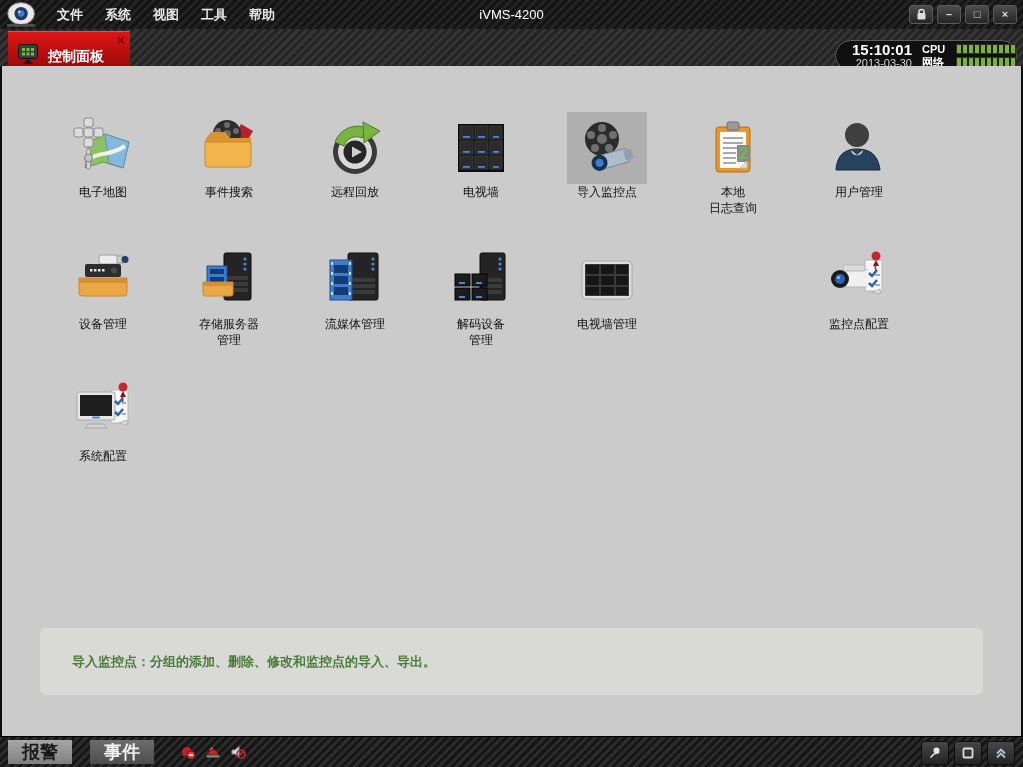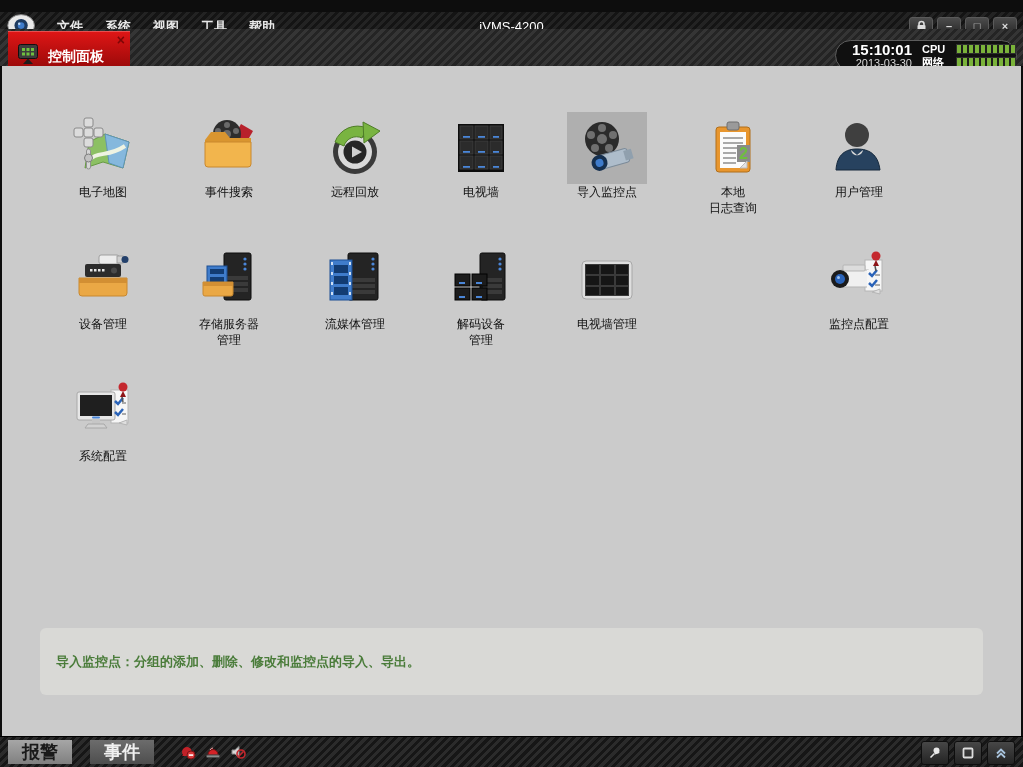--- a/index.html
+++ b/index.html
@@ -1,19 +1,19 @@
 <!DOCTYPE html>
 <html><head>
 <meta charset="utf-8">
 <style>
   html,body{margin:0;padding:0;background:#3a3a3a;}
   .window{position:relative;width:1023px;height:767px;overflow:hidden;background:#0d0d0d;
           font-family:"Liberation Sans","DejaVu Sans",sans-serif;}
   
-  .menubar{position:absolute;top:12px;left:0;right:0;height:29px;
+  .menubar{position:absolute;top:0;left:0;right:0;height:29px;
            background:repeating-linear-gradient(135deg,#232323 0 3px,#141414 3px 6px);
            display:flex;align-items:center;border-bottom:1px solid #000;}
   .logo{width:46px;height:28px;display:flex;align-items:center;justify-content:center;}
   .menu-item{color:#e8e8e8;font-size:13px;font-weight:bold;padding:0 11px;cursor:default;}
   .app-title{position:absolute;left:50%;transform:translateX(-50%);color:#fff;font-size:13px;}
   .win-controls{position:absolute;right:6px;top:5px;display:flex;gap:4px;}
   .win-btn{width:22px;height:17px;background:linear-gradient(#4c4c4c,#262626);border:1px solid #5a5a5a;
            border-radius:3px;color:#ddd;font-size:11px;line-height:15px;text-align:center;font-weight:bold;
            display:flex;align-items:center;justify-content:center;}
   
@@ -37,21 +37,21 @@
        background:repeating-linear-gradient(90deg,#7ab33a 0 4px,#1c1c1c 4px 6px);}
   
   .main{position:absolute;top:66px;left:2px;right:2px;height:671px;background:#cbcbcb;}
   .grid{position:absolute;top:46px;left:38px;display:grid;grid-template-columns:repeat(7,126px);
         grid-auto-rows:132px;}
   .cell{display:flex;flex-direction:column;align-items:center;cursor:default;}
   .icon-box{width:80px;height:72px;display:flex;align-items:center;justify-content:center;}
   .cell.selected .icon-box{background:#afafaf;}
   .cell-label{font-size:12px;line-height:16px;color:#111;text-align:center;}
   .description{position:absolute;left:38px;top:562px;width:943px;height:67px;background:#d9d9d6;
-               border-radius:6px;display:flex;align-items:center;padding:0 16px;box-sizing:border-box;}
+               border-radius:6px;display:flex;align-items:center;padding:0 32px;box-sizing:border-box;}
   .description-text{color:#4a7c3a;font-weight:bold;font-size:13px;}
   
   .statusbar{position:absolute;left:0;right:0;bottom:0;height:30px;
              background:repeating-linear-gradient(135deg,#2b2b2b 0 3px,#161616 3px 6px);
              border-top:1px solid #000;}
   .sb-tab{position:absolute;top:3px;width:64px;height:24px;display:flex;align-items:center;
           justify-content:center;font-size:18px;font-weight:bold;}
   .sb-alarm{left:8px;background:linear-gradient(#a6a6a6,#808080);color:#1a1a1a;}
   .sb-event{left:90px;background:linear-gradient(#6c6c6c,#4e4e4e);color:#f0f0f0;}
   .alarm-icons{position:absolute;left:180px;top:7px;display:flex;gap:9px;}

